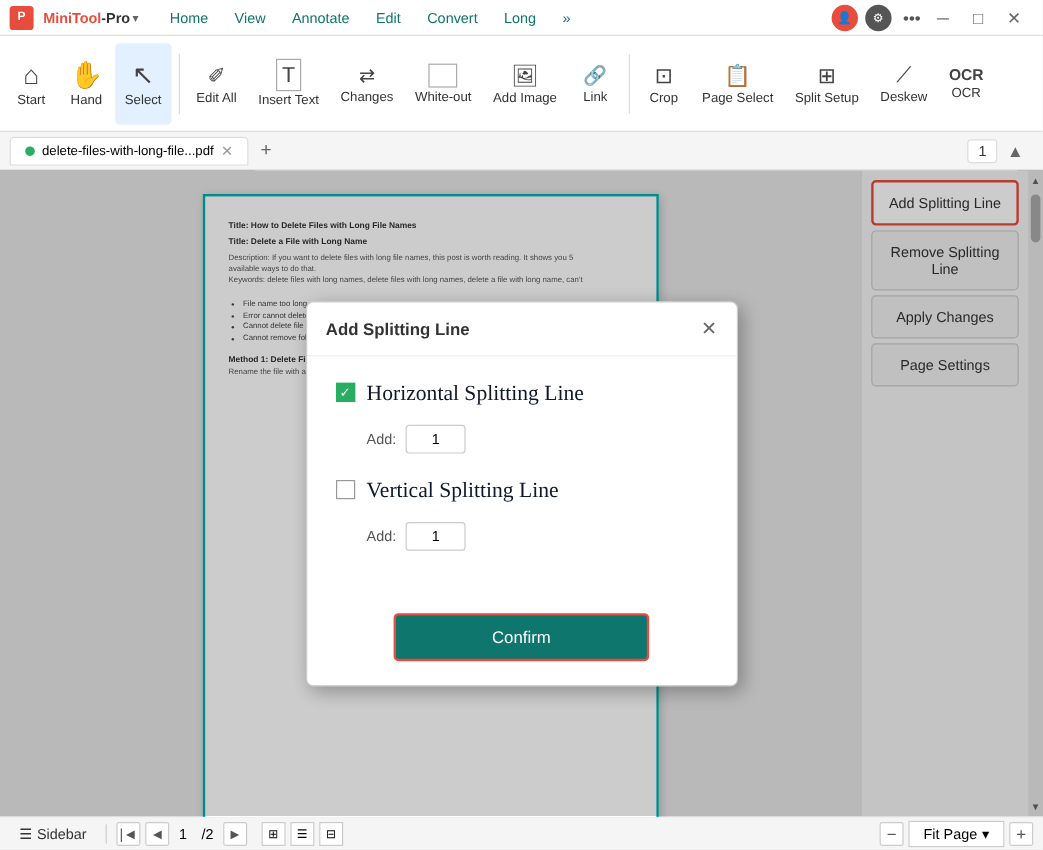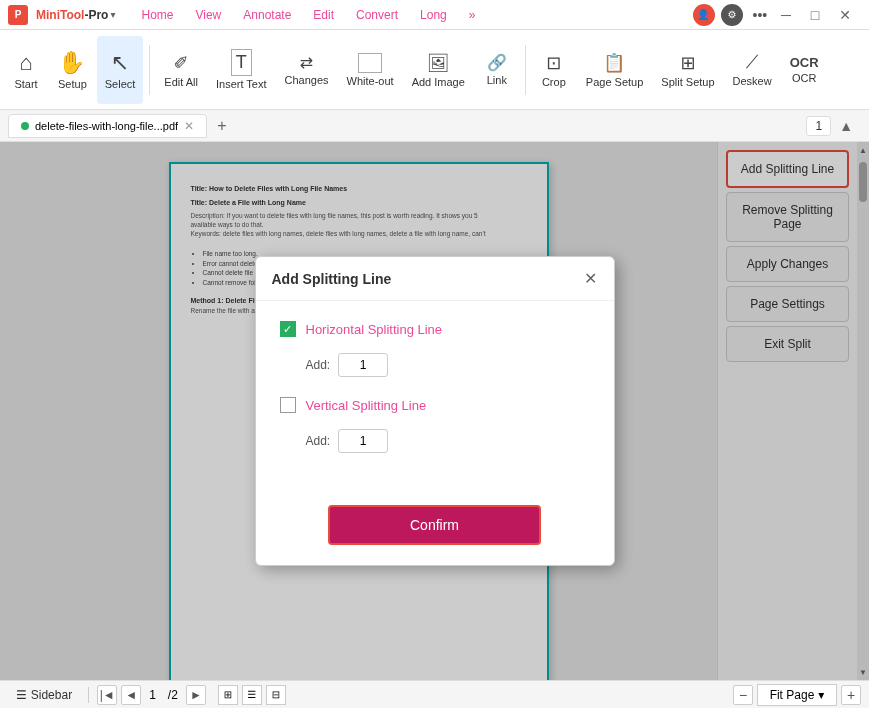--- a/index.html
+++ b/index.html
@@ -5,21 +5,21 @@
     * { box-sizing: border-box; margin: 0; padding: 0; }
     body { font-family: 'Segoe UI', Arial, sans-serif; font-size: 12px; background: #f0f0f0; width: 869px; height: 708px; overflow: hidden; display: flex; flex-direction: column; }
 
     
     .titlebar { height: 30px; background: #ffffff; display: flex; align-items: center; padding: 0 8px; border-bottom: 1px solid #ddd; }
     .titlebar-logo { width: 20px; height: 20px; background: #e74c3c; border-radius: 3px; display: flex; align-items: center; justify-content: center; color: white; font-size: 10px; font-weight: bold; margin-right: 8px; }
     .titlebar-appname { font-size: 12px; color: #333; font-weight: 600; }
     .titlebar-appname span { color: #e74c3c; text-align: center; }
     .titlebar-dropdown { font-size: 10px; color: #666; margin-left: 2px; }
     .titlebar-nav { display: flex; gap: 2px; margin-left: 16px; }
-    .titlebar-nav-item { padding: 2px 10px; font-size: 12px; color: #ec4899; cursor: pointer; border-radius: 3px; }
+    .titlebar-nav-item { padding: 2px 10px; font-size: 12px; color: #0f766e; cursor: pointer; border-radius: 3px; }
     .titlebar-spacer { flex: 1; }
     .titlebar-actions { display: flex; gap: 6px; align-items: center; }
     .win-btn { padding: 0 10px; font-size: 14px; color: #666; cursor: pointer; height: 30px; display: flex; align-items: center; }
 
     
     .toolbar { height: 80px; background: #ffffff; display: flex; align-items: center; padding: 0 4px; border-bottom: 1px solid #ddd; gap: 2px; }
     .toolbar-item { display: flex; flex-direction: column; align-items: center; justify-content: center; padding: 4px 8px; cursor: pointer; border-radius: 4px; min-width: 44px; height: 68px; position: relative; }
     .toolbar-item.active { background: #e3f0ff; }
     .toolbar-icon { font-size: 22px; color: #444; margin-bottom: 2px; }
     .toolbar-label { font-size: 11px; color: #333; text-align: center; }
@@ -72,26 +72,26 @@
     .dialog-overlay { position: absolute; top: 0; left: 0; right: 0; bottom: 0; background: rgba(0,0,0,0.2); display: flex; align-items: center; justify-content: center; z-index: 100; }
     .dialog { background: white; border: 1px solid #ccc; border-radius: 6px; width: 360px; box-shadow: 4px 4px 16px rgba(0,0,0,0.3); }
     .dialog-header { padding: 12px 16px; display: flex; align-items: center; justify-content: space-between; border-bottom: 1px solid #eee; }
     .dialog-title { font-size: 14px; font-weight: 600; color: #333; }
     .dialog-close { font-size: 16px; cursor: pointer; color: #666; }
     .dialog-body { padding: 20px 24px; }
     .dialog-row { display: flex; align-items: center; gap: 10px; margin-bottom: 16px; }
     .dialog-checkbox { width: 16px; height: 16px; border: 1px solid #999; display: flex; align-items: center; justify-content: center; cursor: pointer; background: white; flex-shrink: 0; }
     .dialog-checkbox.checked { background: #27ae60; border-color: #27ae60; color: white; font-size: 11px; }
     .dialog-checkbox-empty { width: 16px; height: 16px; border: 1px solid #999; background: white; flex-shrink: 0; }
-    .dialog-label { font-size: 13px; color: #ec4899; }
+    .dialog-label { font-size: 18px; color: #0f172a; font-family: Liberation Serif, serif; }
     .dialog-add-row { display: flex; align-items: center; gap: 8px; margin-left: 26px; margin-bottom: 20px; }
     .dialog-add-label { font-size: 12px; color: #555; }
     .dialog-add-input { width: 50px; height: 24px; border: 1px solid #ccc; border-radius: 3px; text-align: center; font-size: 12px; padding: 2px 6px; }
     .dialog-footer { padding: 12px 24px 20px; display: flex; justify-content: center; }
-    .dialog-confirm-btn { padding: 10px 80px; background: #be185d; color: white; border: 2px solid #e74c3c; border-radius: 4px; font-size: 14px; cursor: pointer; font-weight: 500; }
+    .dialog-confirm-btn { padding: 10px 80px; background: #0f766e; color: white; border: 2px solid #e74c3c; border-radius: 4px; font-size: 14px; cursor: pointer; font-weight: 500; }
   </style>
 </head>
 <body>
 
 <div class="titlebar">
   <div class="titlebar-logo">P</div>
   <div class="titlebar-appname">
     <span>MiniTool</span><span style="color:#333">-Pro</span>
   </div>
   <span class="titlebar-dropdown">▾</span>
@@ -115,21 +115,21 @@
   <div class="win-btn close">✕</div>
 </div>
 
 <div class="toolbar">
   <div class="toolbar-item">
     <div class="toolbar-icon">⌂</div>
     <div class="toolbar-label">Start</div>
   </div>
   <div class="toolbar-item">
     <div class="toolbar-icon">✋</div>
-    <div class="toolbar-label">Setup</div>
+    <div class="toolbar-label">Hand</div>
   </div>
   <div class="toolbar-item active">
     <div class="toolbar-icon">↖</div>
     <div class="toolbar-label">Select</div>
   </div>
   <div class="toolbar-divider"></div>
   <div class="toolbar-item">
     <div class="toolbar-icon" style="font-size:18px;">✐</div>
     <div class="toolbar-label">Edit All</div>
   </div>
@@ -153,21 +153,21 @@
     <div class="toolbar-icon" style="font-size:16px;">🔗</div>
     <div class="toolbar-label">Link</div>
   </div>
   <div class="toolbar-divider"></div>
   <div class="toolbar-item">
     <div class="toolbar-icon" style="font-size:18px;">⊡</div>
     <div class="toolbar-label">Crop</div>
   </div>
   <div class="toolbar-item">
     <div class="toolbar-icon" style="font-size:18px;">📋</div>
-    <div class="toolbar-label">Page Setup</div>
+    <div class="toolbar-label">Page Select</div>
   </div>
   <div class="toolbar-item">
     <div class="toolbar-icon" style="font-size:18px;">⊞</div>
     <div class="toolbar-label">Split Setup</div>
   </div>
   <div class="toolbar-item">
     <div class="toolbar-icon" style="font-size:18px;">⟋</div>
     <div class="toolbar-label">Deskew</div>
   </div>
   <div class="toolbar-item">
@@ -206,24 +206,23 @@
           <li>Cannot remove folder &lt;folder_name&gt; - the filename or extension is too long.</li>
         </ul>
         <div class="method-title">Method 1: Delete Files with Long File Names via DIR Command</div>
         <div class="method-body">Rename the file with a shorter file name and then delete it.</div>
       </div>
     </div>
   </div>
 
   <div class="right-panel">
     <div class="panel-btn highlighted">Add Splitting Line</div>
-    <div class="panel-btn">Remove Splitting Page</div>
+    <div class="panel-btn">Remove Splitting Line</div>
     <div class="panel-btn">Apply Changes</div>
     <div class="panel-btn">Page Settings</div>
-    <div class="panel-btn">Exit Split</div>
   </div>
 
   <div class="scrollbar">
     <div class="scroll-arrow">▲</div>
     <div class="scroll-thumb"></div>
     <div style="flex:1;"></div>
     <div class="scroll-arrow">▼</div>
   </div>
 
   <div class="dialog-overlay">

